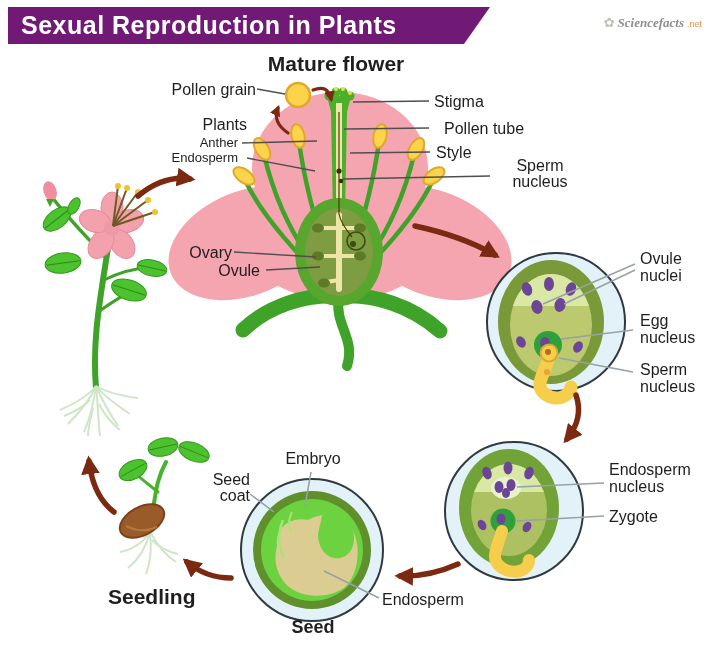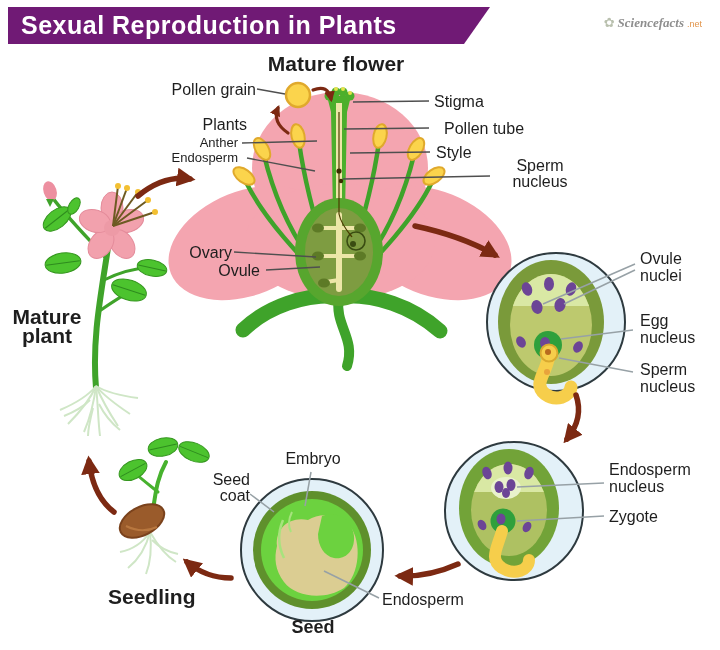--- a/index.html
+++ b/index.html
@@ -318,24 +318,20 @@
   <div class="lbl" style="left:434px;top:93px;">Stigma</div>
   <div class="lbl" style="left:444px;top:120px;">Pollen tube</div>
   <div class="lbl" style="left:436px;top:144px;">Style</div>
   <div class="lbl two center" style="left:494px;top:158px;width:92px;line-height:16px;">
     <span>Sperm</span>
     <span>nucleus</span>
   </div>
   <div class="lbl right" style="left:154px;top:244px;width:78px;text-align:right;">Ovary</div>
   <div class="lbl right" style="left:174px;top:262px;width:86px;">Ovule</div>
 
-  <div class="lbl bold two center" style="left:4px;top:307px;width:86px;line-height:19px;">
-    <span>Mature</span>
-    <span>plant</span>
-  </div>
 
   <div class="lbl two" style="left:640px;top:250px;">
     <span>Ovule</span>
     <span>nuclei</span>
   </div>
   <div class="lbl two" style="left:640px;top:312px;">
     <span>Egg</span>
     <span>nucleus</span>
   </div>
   <div class="lbl two" style="left:640px;top:361px;">

